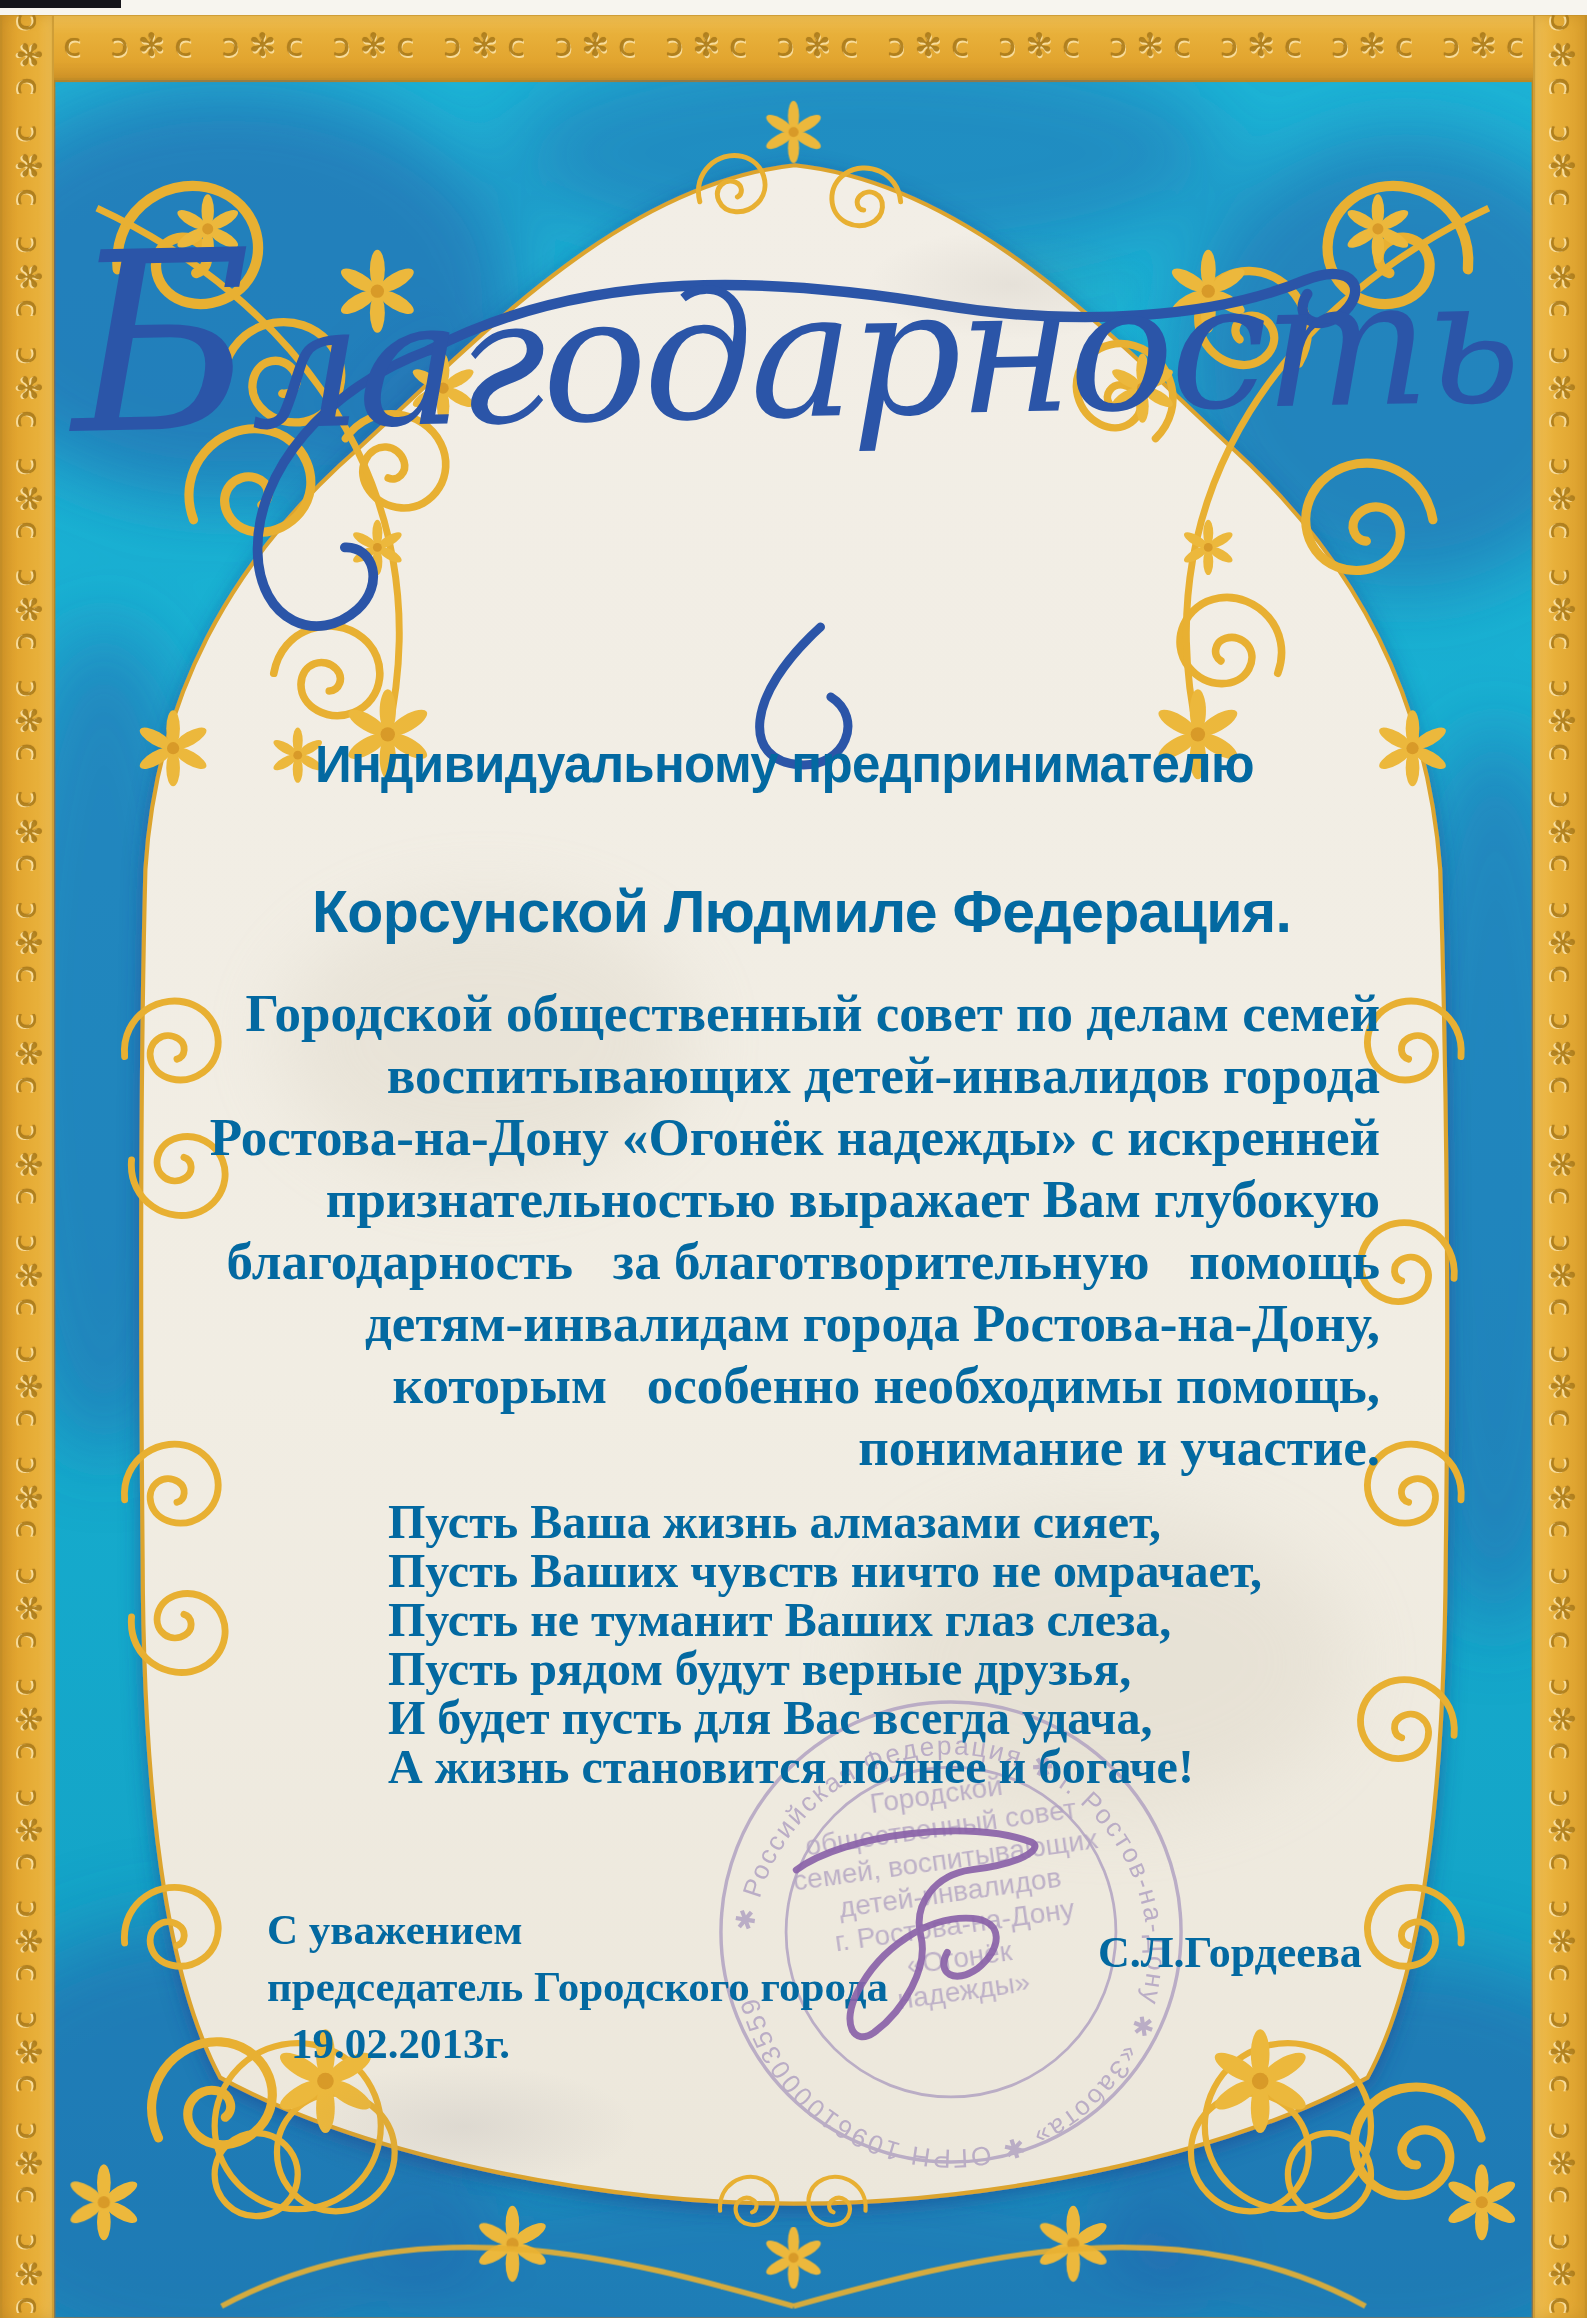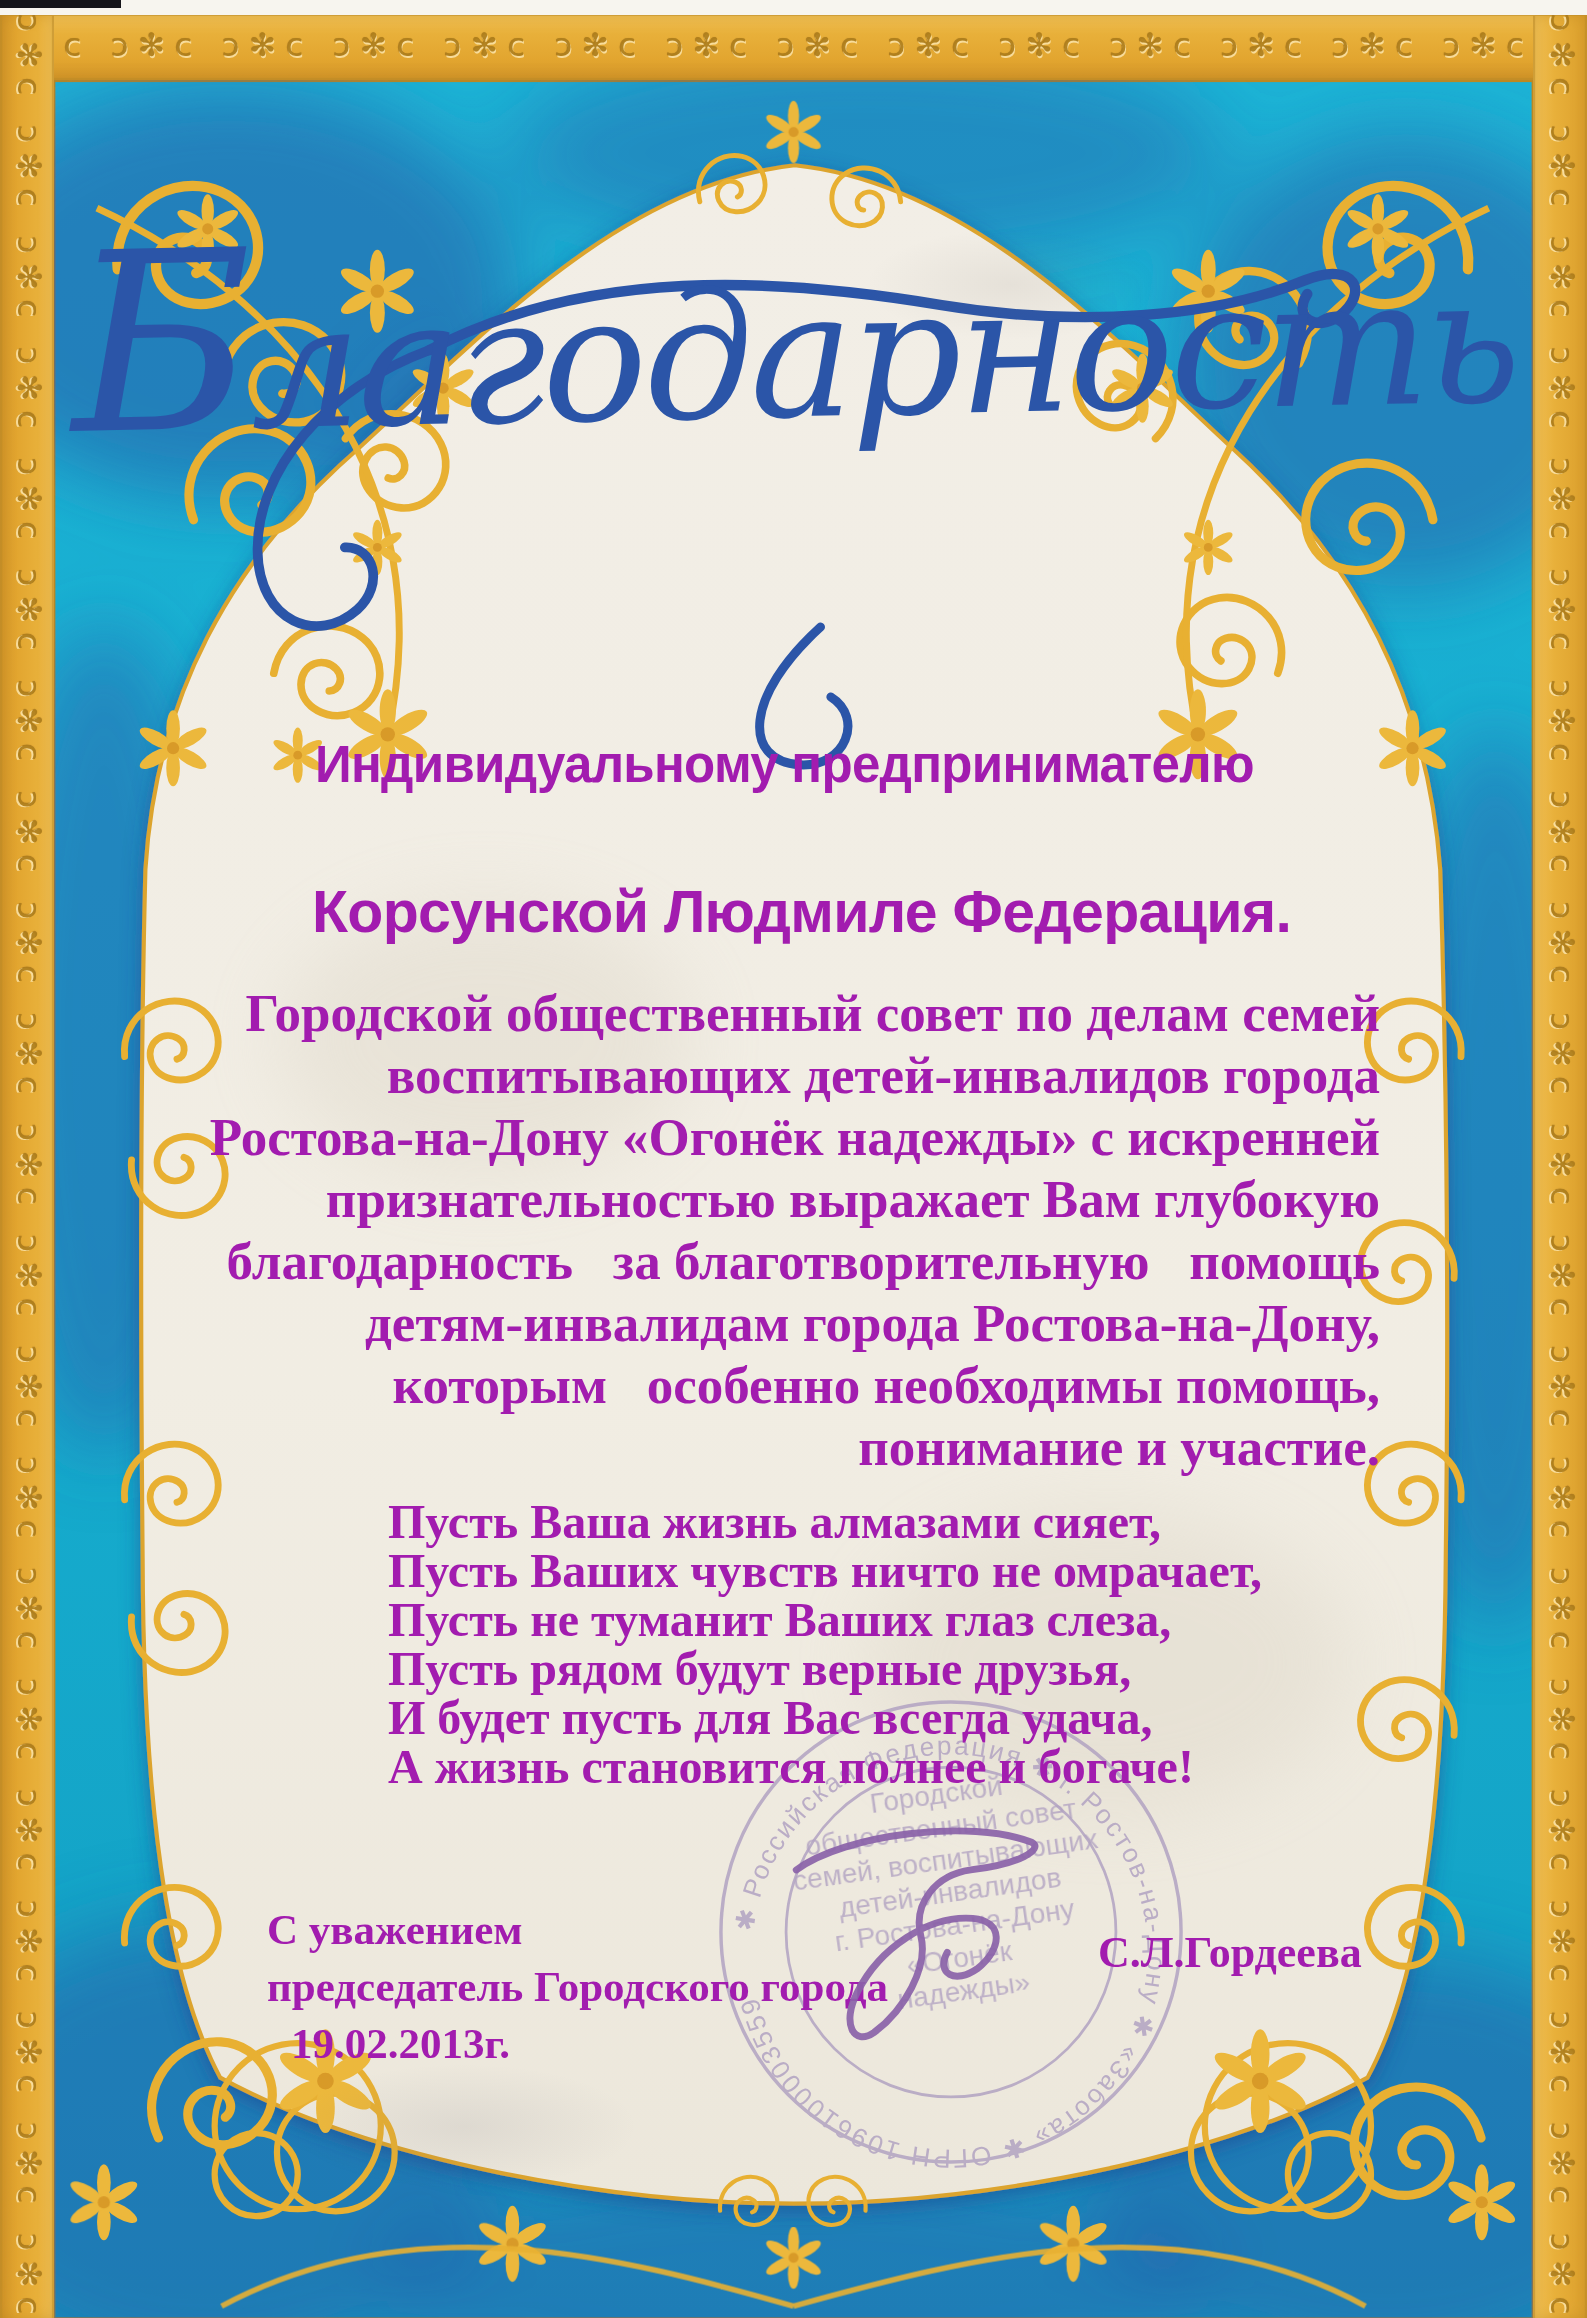--- a/index.html
+++ b/index.html
@@ -23,21 +23,21 @@
           text-shadow:0.7px 1.4px 0 rgba(255,238,190,.75), -0.7px -0.7px 0.7px rgba(110,70,10,.45);}
   
   .decor-svg{position:absolute;left:0;top:0;z-index:1;}
   
   .title-wrap{position:absolute;left:0;top:175px;width:1587px;text-align:center;z-index:4;}
   .title-text{font-family:"DejaVu Serif","Liberation Serif",serif;font-style:italic;
               font-size:175px;line-height:1.25;color:var(--titleblue);
               letter-spacing:-4.2px;transform:rotate(-1.2deg);}
   .title-text::first-letter{font-size:1.42em;}
   
-  .txt{position:absolute;color:#a21caf;z-index:4;}
+  .txt{position:absolute;color:#0369a1;z-index:4;}
   .recipient-1{left:315px;top:735px;font-family:"Liberation Sans",sans-serif;
                font-weight:bold;font-size:51px;letter-spacing:-0.7px;}
   .recipient-2{left:312px;top:878px;font-family:"Liberation Sans",sans-serif;
                font-weight:bold;font-size:59px;letter-spacing:-0.7px;}
   .body-par{left:208px;top:982px;width:1172px;text-align:right;
             font-weight:bold;font-size:53px;line-height:62px;}
   .body-par .line{white-space:pre;}
   .poem{left:388px;top:1497px;font-weight:bold;font-size:48px;line-height:49px;}
   .closing{left:267px;top:1864px;font-weight:bold;font-size:43px;line-height:57px;margin-top:37px;}
   .closing .date-line{padding-left:24px;}

